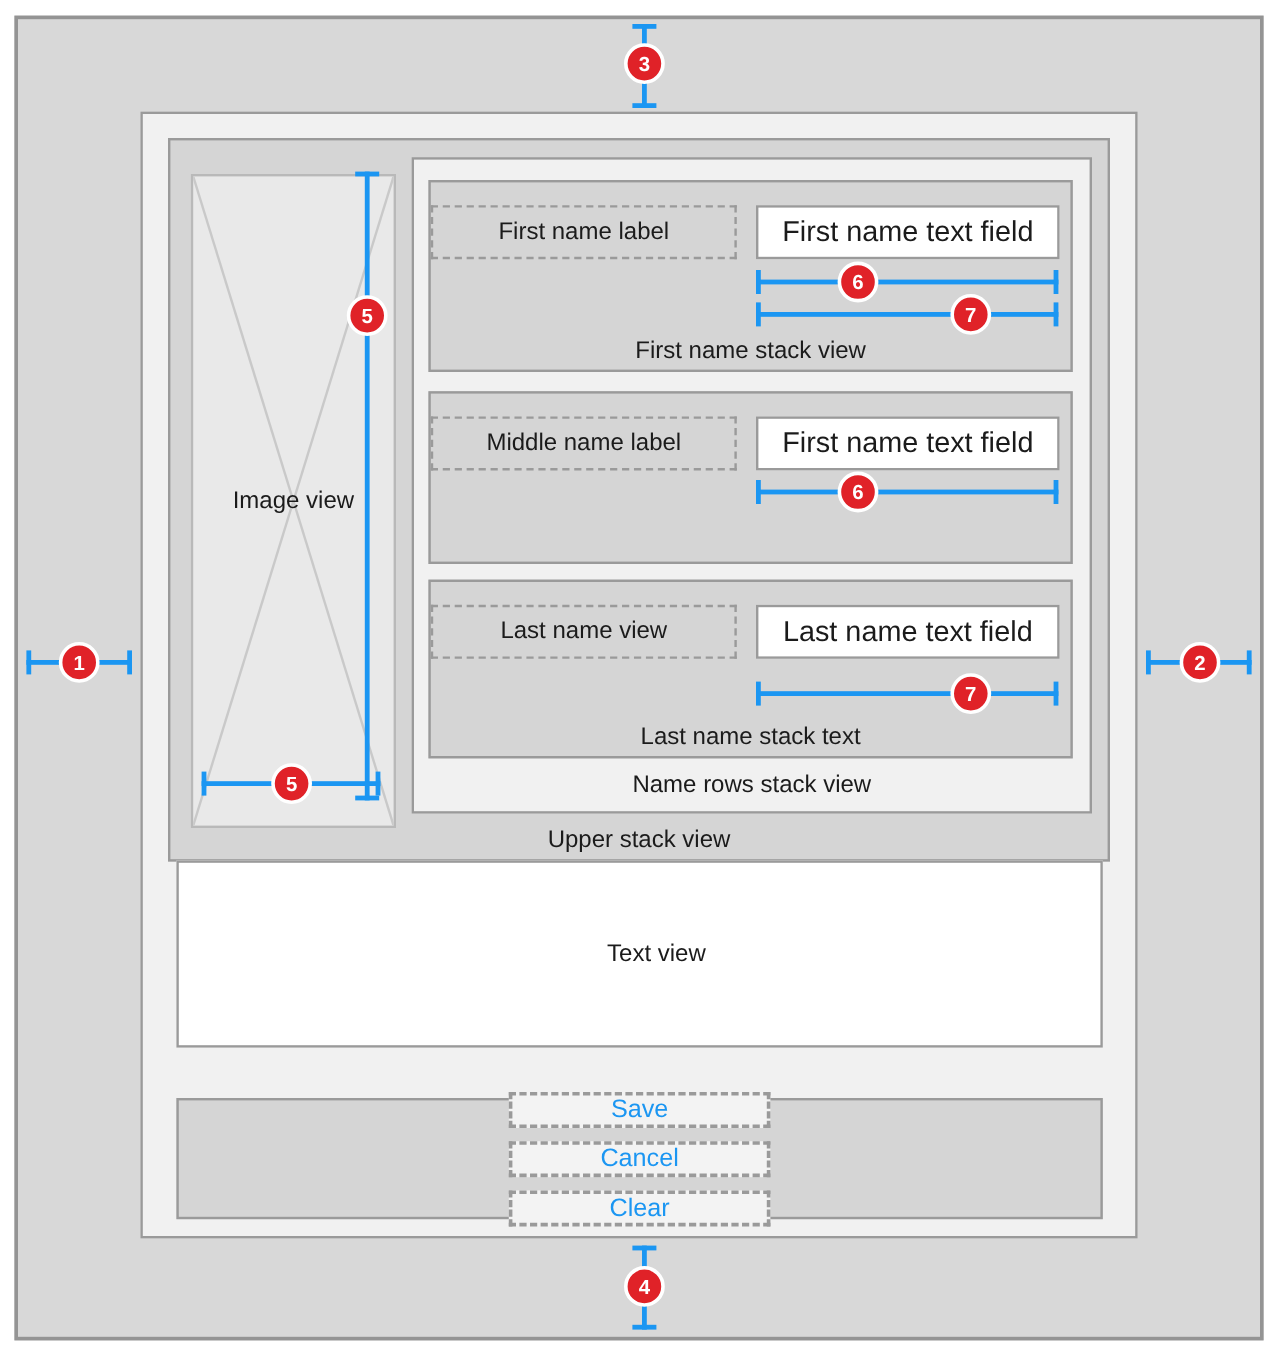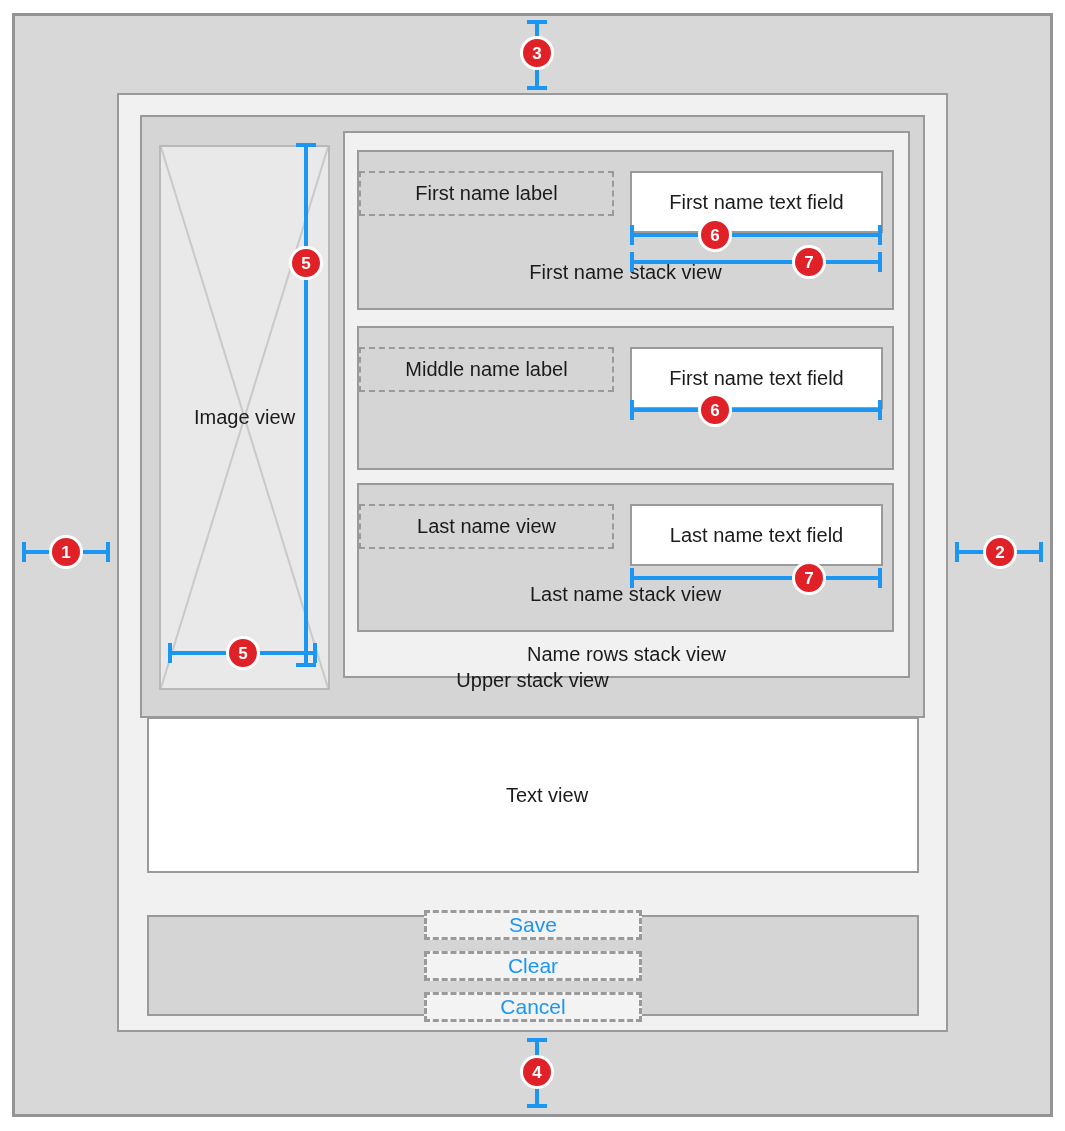--- a/index.html
+++ b/index.html
@@ -19,24 +19,24 @@
              display:flex; align-items:center; justify-content:center; font-size:20px; }
   .namerows { position:absolute; left:201px; top:14px; width:567px; height:547px;
               border:2px solid #9a9a9a; background:#f1f1f1; }
   .row { position:absolute; left:12px; width:537px; border:2px solid #9a9a9a; background:#d5d5d5; }
   .row1 { top:17px;  height:160px; }
   .row2 { top:193px; height:144px; }
   .row3 { top:350px; height:149px; }
   .lbl { position:absolute; left:0; top:19px; width:255px; height:45px;
          border:2px dashed #9a9a9a; display:flex; align-items:center; justify-content:center;
          font-size:20px; }
-  .fld { position:absolute; left:271px; top:19px; width:253px; height:62px;
+  .fld { position:absolute; left:271px; top:19px; width:253px; height:45px;
          border:2px solid #9a9a9a; background:#ffffff; display:flex; align-items:center;
-         justify-content:center; font-size:20px; }
-  .cap { position:absolute; left:0; right:0; bottom:24px; text-align:center; font-size:20px; }
+         justify-content:center; font-size:24px; }
+  .cap { position:absolute; left:0; right:0; bottom:4px; text-align:center; font-size:20px; }
   .cap-nr { bottom:10px; }
   .textview { position:absolute; left:28px; top:622px; width:772px; height:156px;
               border:2px solid #9a9a9a; background:#ffffff; display:flex; align-items:center;
               justify-content:center; font-size:20px;padding-left:28px; }
   .btnbar { position:absolute; left:28px; top:820px; width:772px; height:101px;
             border:2px solid #9a9a9a; background:#d5d5d5; display:flex; align-items:center;
             justify-content:center; gap:11px;flex-direction:column; }
   .btn { width:218px; height:61px; border:3px dashed #9a9a9a; background:#f3f3f3;
          display:flex; align-items:center; justify-content:center; font-size:21px; }
 
@@ -79,34 +79,34 @@
             <div class="fld">First name text field</div>
             <div class="cap">First name stack view</div>
           </div>
           <div class="row row2">
             <div class="lbl">Middle name label</div>
             <div class="fld">First name text field</div>
           </div>
           <div class="row row3">
             <div class="lbl">Last name view</div>
             <div class="fld">Last name text field</div>
-            <div class="cap">Last name stack view</div>
+            <div class="cap">Last name stack text</div>
           </div>
           <div class="cap cap-nr">Name rows stack view</div>
         </div>
 
         <div class="cap">Upper stack view</div>
       </div>
 
       <div class="textview">Text view</div>
 
       <div class="btnbar">
         <div class="btn" style="color:#1b96f2">Save</div>
+        <div class="btn" style="color:#1b96f2">Cancel</div>
         <div class="btn" style="color:#1b96f2">Clear</div>
-        <div class="btn" style="color:#1b96f2">Cancel</div>
       </div>
 
     </div>
   </div>
 
   <div class="hbeam" style="left:22px;  top:542px;  width:88px;">
       <div class="line blue"></div>
       <div class="capl blue"></div>
       <div class="capr blue"></div>
     </div>

